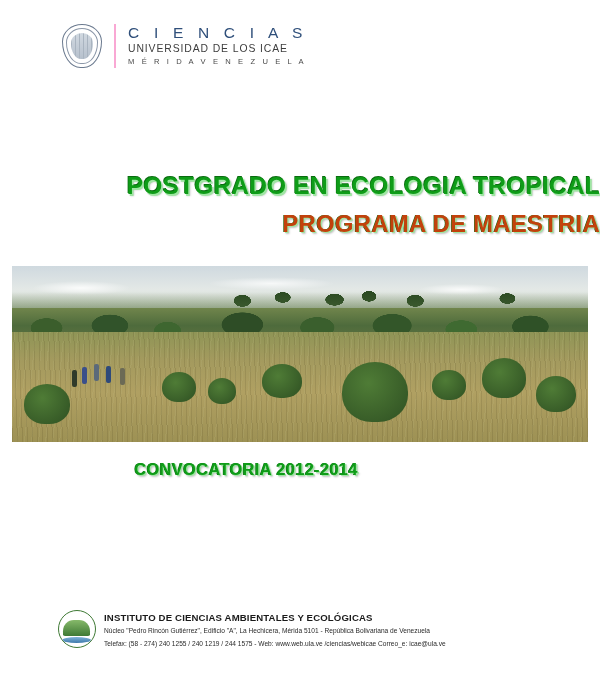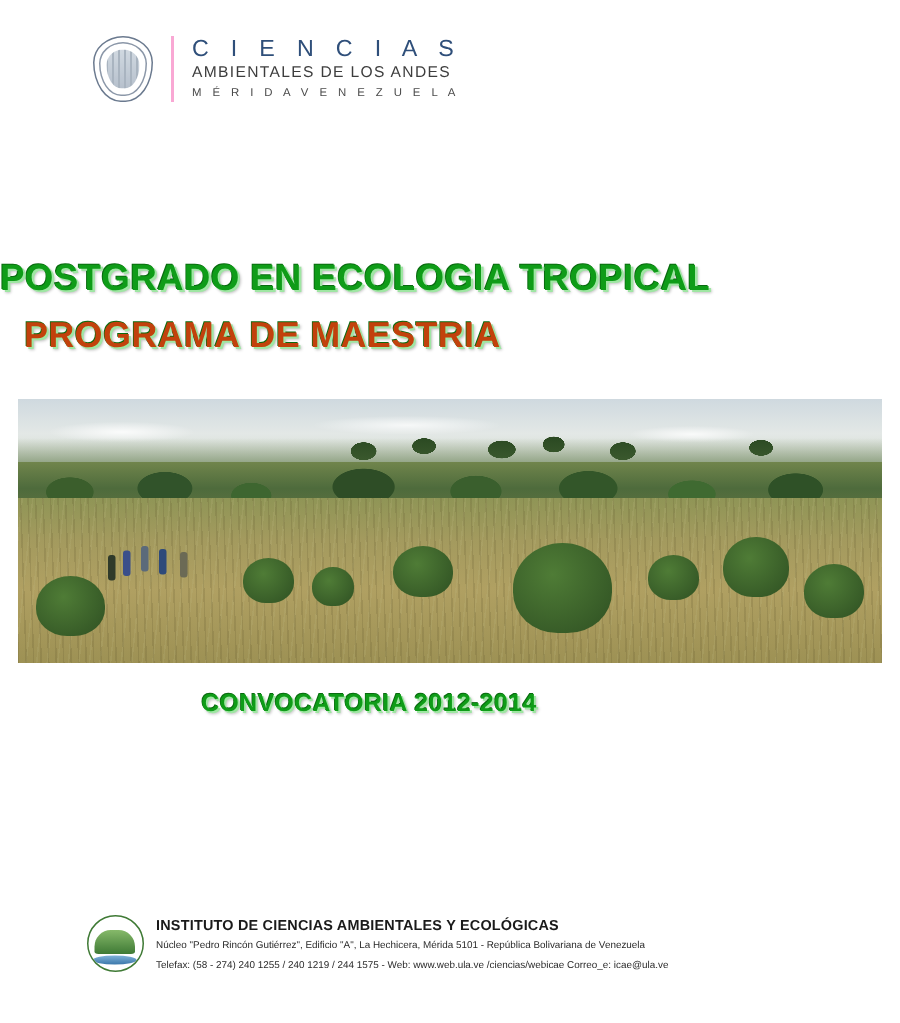--- a/index.html
+++ b/index.html
@@ -150,21 +150,21 @@
     letter-spacing: .3px;
     color: #2f6b2f;
   }
 
   
   .title-block {
     position: absolute;
     top: 172px;
     left: 0;
     width: 600px;
-    text-align: left;
+    text-align: right;
   }
   .main-title {
     font-size: 24.5px;
     font-weight: bold;
     color: #0f9c18;
     letter-spacing: .2px;
     text-shadow:
       1.6px 1.6px 0 #9fe6a3,
       -0.6px -0.6px 0 #0a6b10,
       2px 2px 2px rgba(0,0,0,0.25);
@@ -335,21 +335,21 @@
 
 <div class="header">
 
   <div class="ula-logo">
     <div class="ula-seal">
       <div class="ring"></div>
       <div class="inner"></div>
     </div>
     <div class="ula-text">
       <div class="ula-line1">C I E N C I A S</div>
-      <div class="ula-line2">AMBIENTALES DE LOS ANDES</div>
+      <div class="ula-line2">UNIVERSIDAD DE LOS ICAE</div>
       <div class="ula-line3">M É R I D A    V E N E Z U E L A</div>
     </div>
   </div>
 
 
 </div>
 
 <div class="title-block">
   <div class="main-title">POSTGRADO EN ECOLOGIA TROPICAL</div>
   <div class="sub-title">PROGRAMA DE MAESTRIA</div>

